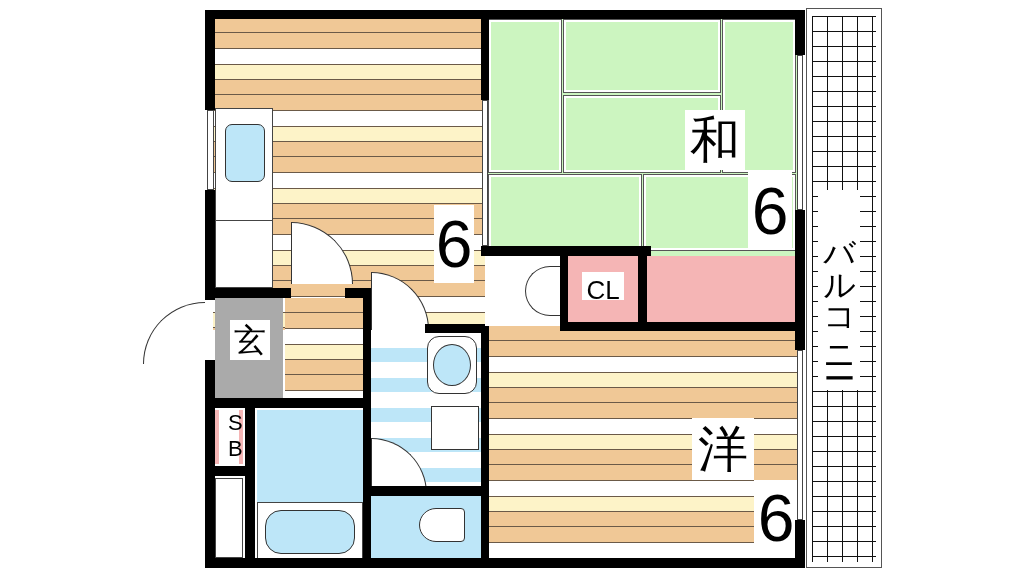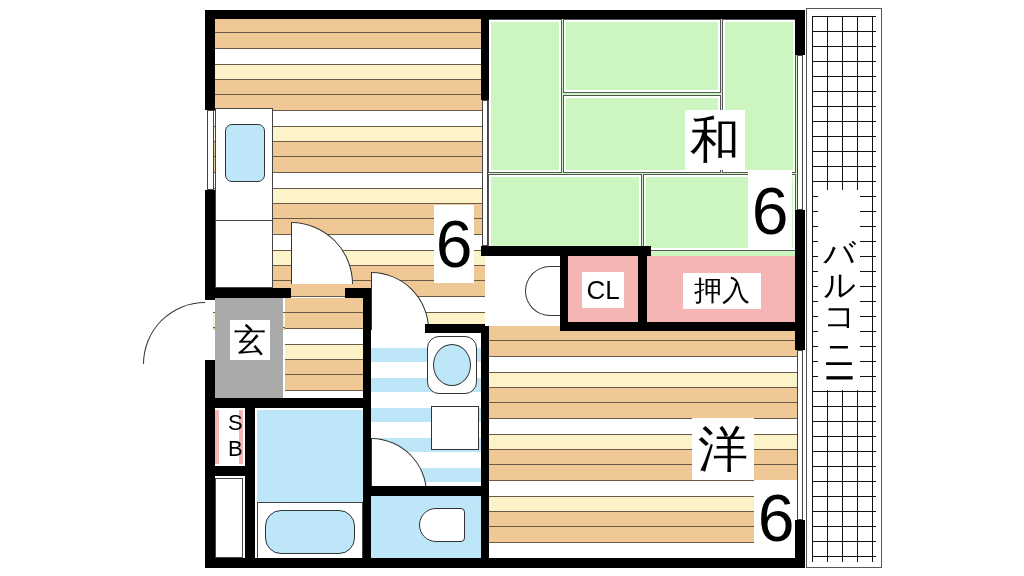--- a/index.html
+++ b/index.html
@@ -43,23 +43,22 @@
   <div class="abs tatami" style="left:284px;top:10px;width:72px;height:152px;"></div>
   <div class="abs tatami" style="left:359px;top:10px;width:156px;height:72px;"></div>
   <div class="abs tatami" style="left:359px;top:86px;width:156px;height:76px;"></div>
   <div class="abs tatami" style="left:518px;top:10px;width:72px;height:152px;"></div>
   <div class="abs tatami" style="left:284px;top:165px;width:152px;height:75px;"></div>
   <div class="abs tatami" style="left:439px;top:165px;width:151px;height:75px;"></div>
   <div class="abs label" style="left:480px;top:100px;width:60px;height:60px;font-size:50px;line-height:60px;">和</div>
   <div class="abs label" style="left:543px;top:162px;width:44px;height:78px;font-size:66px;line-height:78px;font-family:'Liberation Sans',sans-serif;">6</div>
 
   <div class="abs pink" style="left:363px;top:246px;width:70px;height:68px;"></div>
-  <div class="abs label" style="left:377px;top:262px;width:42px;height:36px;font-size:26px;line-height:36px;font-family:'Liberation Sans',sans-serif;">CL</div>
+  <div class="abs label" style="left:377px;top:262px;width:42px;height:28px;font-size:26px;line-height:36px;font-family:'Liberation Sans',sans-serif;">CL</div>
   <div class="abs pink" style="left:442px;top:246px;width:150px;height:68px;"></div>
-  <div class="abs label" style="left:478px;top:263px;width:78px;height:36px;font-size:28px;line-height:36px;">押入</div>
 
   <div class="abs" style="left:282px;top:246px;width:78px;height:70px;background:#fff;"></div>
   <div class="abs door-arc" style="left:320px;top:256px;width:38px;height:50px;border-radius:50px 0 0 50px;border-right:none;"></div>
 
   <div class="abs wood" style="left:284px;top:316px;width:308px;height:232px;"></div>
   <div class="abs label" style="left:487px;top:408px;width:62px;height:62px;font-size:50px;line-height:62px;">洋</div>
   <div class="abs label" style="left:549px;top:470px;width:44px;height:76px;font-size:66px;line-height:76px;font-family:'Liberation Sans',sans-serif;">6</div>
 
   <div class="abs wood" style="left:80px;top:288px;width:80px;height:100px;"></div>
 

